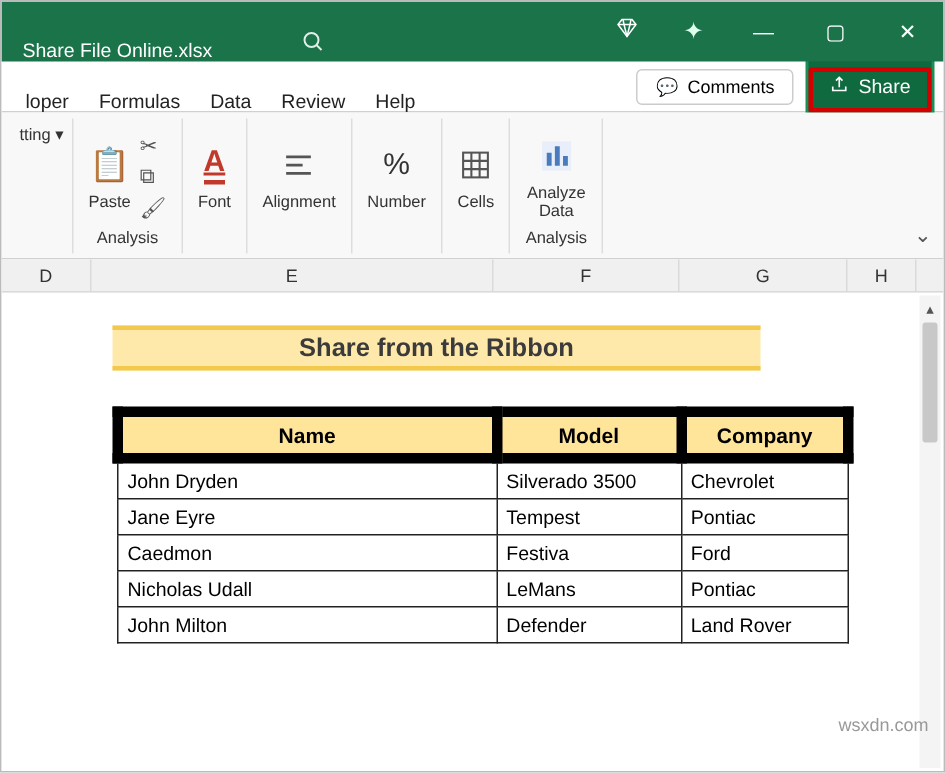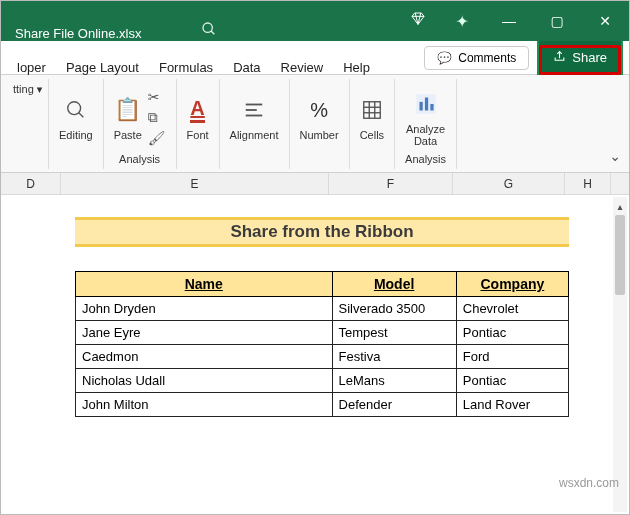--- a/index.html
+++ b/index.html
@@ -48,23 +48,23 @@
   .ch-d{width:60px;}
   .ch-e{width:268px;}
   .ch-f{width:124px;}
   .ch-g{width:112px;}
   .ch-h{width:46px;}
   .scrollbar{position:absolute;right:2px;top:24px;width:14px;bottom:4px;background:#f4f4f4;}
   .scrollbar .arrow{height:18px;display:flex;align-items:center;justify-content:center;font-size:10px;color:#555;}
   .scrollbar .thumb{position:absolute;top:18px;left:2px;right:2px;height:80px;background:#c8c8c8;border-radius:2px;}
 
   .canvas{padding:22px 0 0 74px;}
-  .titlecell{width:494px;height:30px;background:var(--title-bg);border-bottom:3px solid #f2c94c;border-top:3px solid #f2c94c;display:flex;align-items:center;justify-content:center;font-size:17px;font-weight:bold;color:#3b3b3b;}
+  .titlecell{width:432px;height:30px;background:var(--title-bg);border-bottom:3px solid #f2c94c;border-top:3px solid #f2c94c;display:flex;align-items:center;justify-content:center;font-size:17px;font-weight:bold;color:#3b3b3b;}
   .datatable{margin-top:24px;border-collapse:collapse;width:494px;}
-  .datatable th{background:var(--th-bg);font-weight:bold;font-size:14px;padding:4px 6px;border:1px solid #000000;text-decoration:underline;}
+  .datatable th{background:var(--th-bg);font-weight:bold;font-size:14px;padding:4px 6px;border:7px solid #000000;}
   .datatable td{font-size:13px;padding:4px 6px;border:1px solid #222;}
   .col-name{width:256px;}
   .col-model{width:124px;}
   .col-company{width:112px;}
 
   .watermark{position:absolute;right:10px;bottom:24px;font-size:12px;color:#999;font-family:Arial;}
 </style>
 </head>
 <body>
 
@@ -85,21 +85,20 @@
   </div>
   <div class="winctrl">
     <div class="wc">—</div>
     <div class="wc">▢</div>
     <div class="wc">✕</div>
   </div>
 </div>
 
 <div class="tabstrip">
   <div class="tab">loper</div>
-  <div class="tab">Page Layout</div>
   <div class="tab">Formulas</div>
   <div class="tab">Data</div>
   <div class="tab">Review</div>
   <div class="tab">Help</div>
   <div class="spacer"></div>
   <div class="comments">
     <span>💬</span>
     <span>Comments</span>
   </div>
   <div class="share">
@@ -112,34 +111,20 @@
 <div class="share-highlight"></div>
 <div class="arrow-up">
   <svg viewBox="0 0 20 50">
       <path d="M10 2 L2 14 L7 14 L7 48 L13 48 L13 14 L18 14 Z" fill="#d40000"></path>
     </svg>
 </div>
 
 <div class="ribbon">
   <div class="tting">
     <div class="txt"><span>tting</span> <span>▾</span></div>
-  </div>
-  <div class="group">
-    <div class="top">
-        <div class="big">
-      <div class="ic">
-            <svg width="22" height="22" viewBox="0 0 24 24" fill="none" stroke="#555" stroke-width="1.5">
-              <circle cx="10" cy="10" r="7"></circle>
-              <line x1="20" y1="20" x2="15" y2="15"></line>
-            </svg>
-          </div>
-      <div>Editing</div>
-    </div>
-      </div>
-    <div class="label">&nbsp;</div>
   </div>
   <div class="group">
     <div class="top">
       <div class="big">
         <div class="ic">📋</div>
         <div>Paste</div>
       </div>
       <div class="mini">
         <span>✂</span>
         <span>⧉</span>

